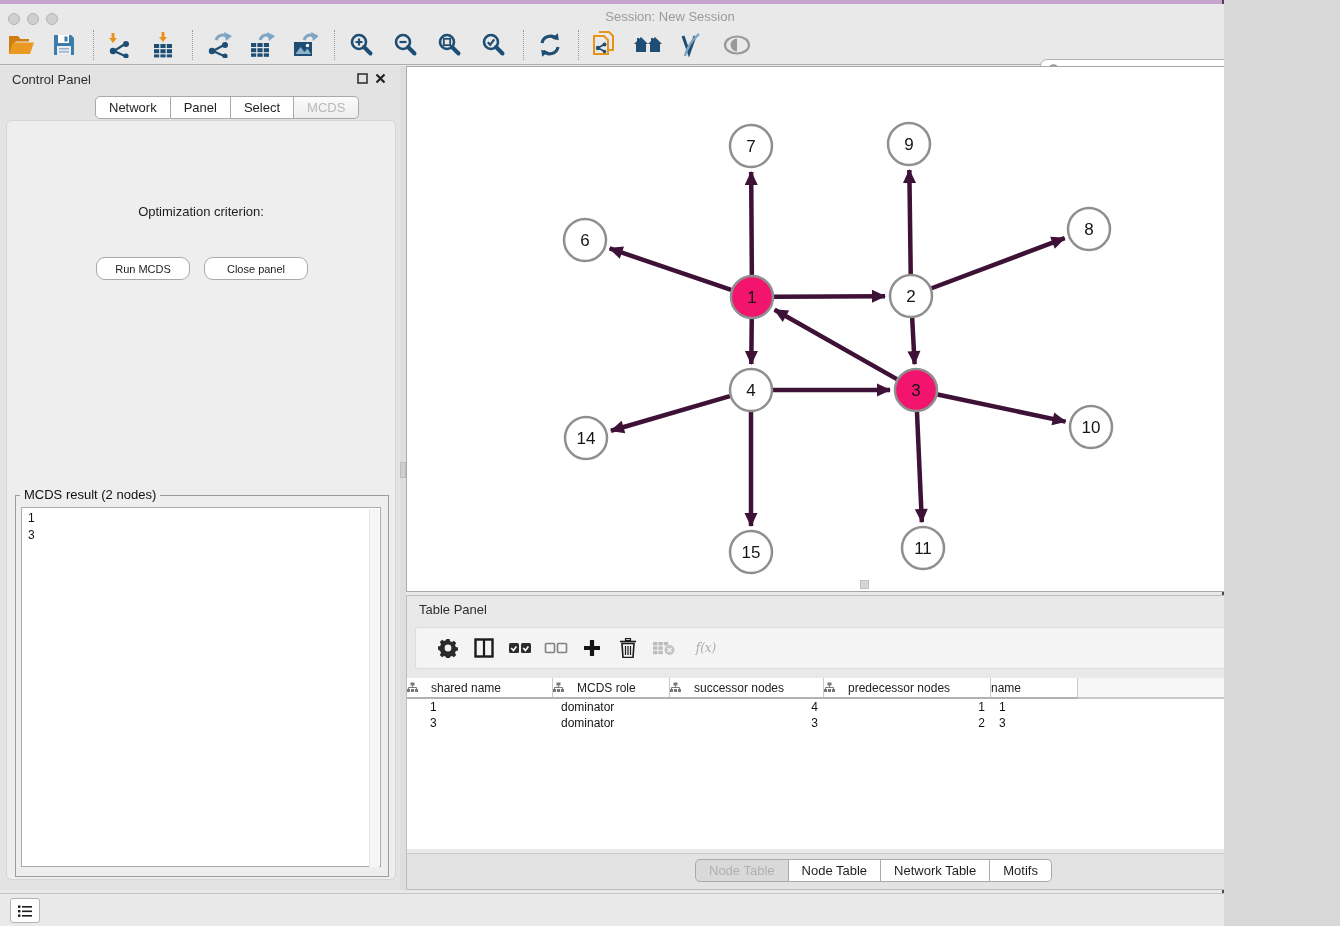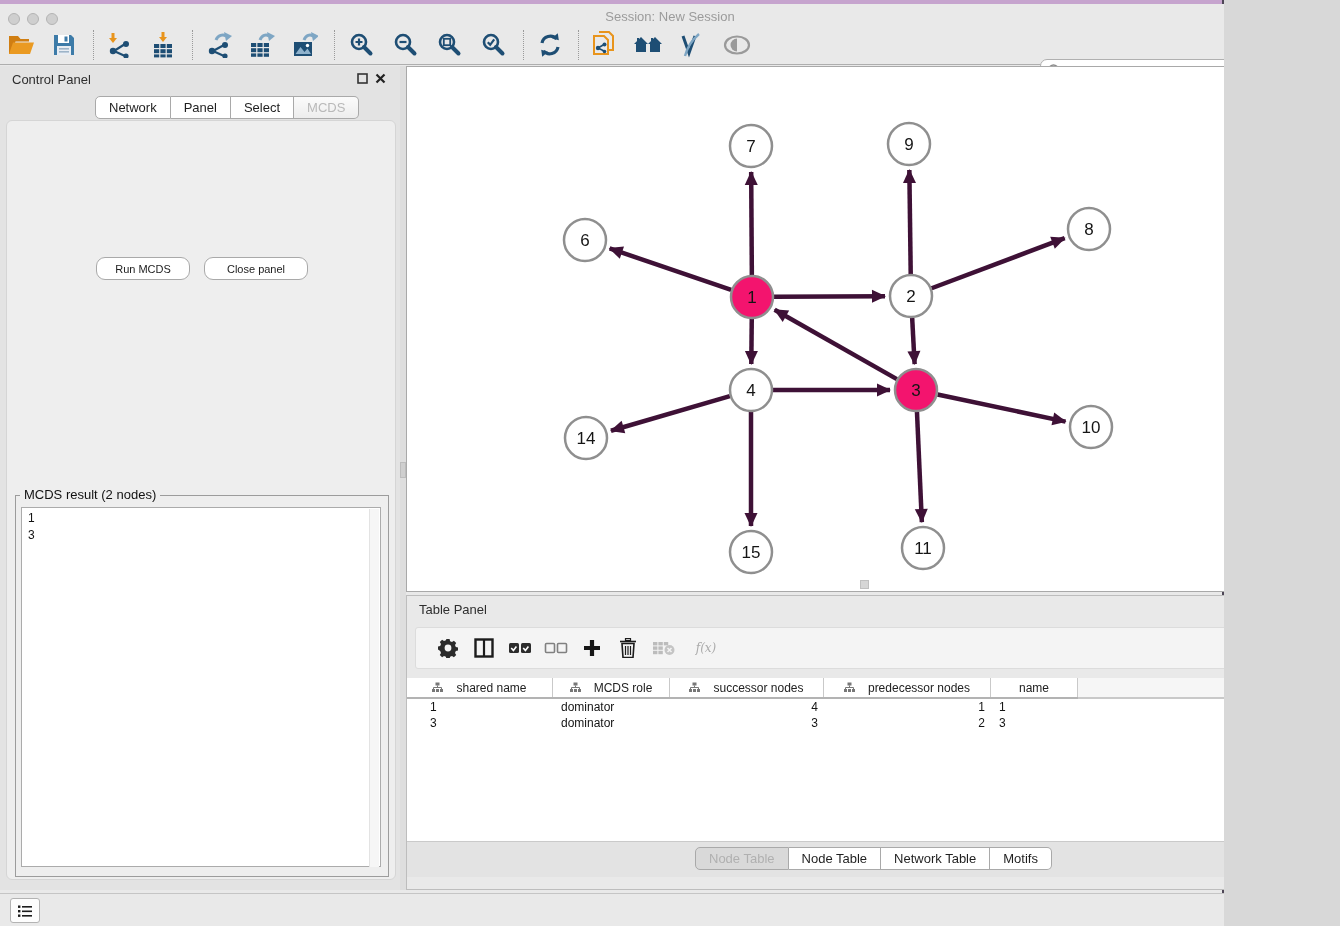--- a/index.html
+++ b/index.html
@@ -68,30 +68,30 @@
   .hscroll-grip{position:absolute;left:453px;bottom:2px;width:9px;height:9px;background:#d6d6d6;border:1px solid #c0c0c0;box-sizing:border-box;}
   
   .table-panel{position:absolute;left:406px;top:595px;width:931px;height:295px;background:#e9e9e9;
        border:1px solid #bdbdbd;box-sizing:border-box;}
   .tp-toolbar{position:absolute;left:8px;top:31px;width:913px;height:42px;background:#f4f4f4;
        border:1px solid #dcdcdc;border-radius:3px;display:flex;align-items:center;padding-left:14px;box-sizing:border-box;}
   .tpicon{width:36px;height:30px;display:flex;align-items:center;justify-content:center;flex:none;cursor:default;}
   .tbl-header{position:absolute;left:0px;top:82px;width:671px;height:19px;background:#fff;
        border-bottom:2px solid #b3b3b3;display:grid;grid-template-columns:146px 117px 154px 167px 87px;}
   .tbl-header-rest{position:absolute;left:671px;top:82px;width:258px;height:19px;background:#f6f6f6;border-bottom:2px solid #c9c9c9;}
-  .th{display:flex;align-items:center;justify-content:center;gap:13px;font-size:12px;color:#222;
+  .th{display:flex;align-items:center;gap:13px;font-size:12px;color:#222;
       border-right:1px solid #c9c9c9;overflow:hidden;}
   .tbl-rows{position:absolute;left:0;top:103px;width:929px;background:#fff;}
   .trow{display:grid;grid-template-columns:146px 117px 154px 167px 87px;height:16px;font-size:12px;color:#141414;}
   .td{display:flex;align-items:center;}
   .td.l1{padding-left:23px;}
   .td.l2{padding-left:8px;text-align:center;}
   .td.r{justify-content:flex-end;padding-right:6px;}
   .tbl-white{position:absolute;left:0;top:103px;width:929px;height:150px;background:#fff;}
-  .tab-strip{position:absolute;left:0;bottom:12px;width:929px;height:35px;background:#e3e3e3;border-top:1px solid #cacaca;}
+  .tab-strip{position:absolute;left:0;bottom:0;width:929px;height:35px;background:#e3e3e3;border-top:1px solid #cacaca;}
   .bottom-tabs{position:absolute;left:288px;top:5px;display:flex;}
   
   .statusbar{position:absolute;left:0;top:893px;width:1340px;height:33px;background:#e9e9e9;border-top:1px solid #c5c5c5;}
   .sb-btn{position:absolute;top:4px;height:25px;background:#fdfdfd;border:1px solid #b3b3b3;border-radius:3px;
        display:flex;align-items:center;justify-content:center;box-sizing:border-box;cursor:default;}
   .mem-label{font-size:12px;color:#111;margin-left:5px;}
 </style>
 </head>
 <body>
 
@@ -281,20 +281,21 @@
           <path d="M1.5 1.5l8 8M9.5 1.5l-8 8" stroke="#222" stroke-width="2.2"></path>
         </svg>
     </div>
     <div class="segtabs" style="left:95px;top:30px">
       <div class="segtab">Network</div>
       <div class="segtab">Panel</div>
       <div class="segtab">Select</div>
       <div class="segtab seldis">MCDS</div>
     </div>
     <div class="cp-inner">
+      <div class="opt-label">Optimization criterion:</div>
       <button class="cp-btn" style="left:89px;width:94px">Run MCDS</button>
       <button class="cp-btn" style="left:197px;width:104px">Close panel</button>
       <div class="result-group">
         <div class="result-legend">MCDS result (2 nodes)</div>
         <div class="result-area">
           <div>1</div>
           <div>3</div>
           <div class="result-scroll"></div>
         </div>
       </div>

